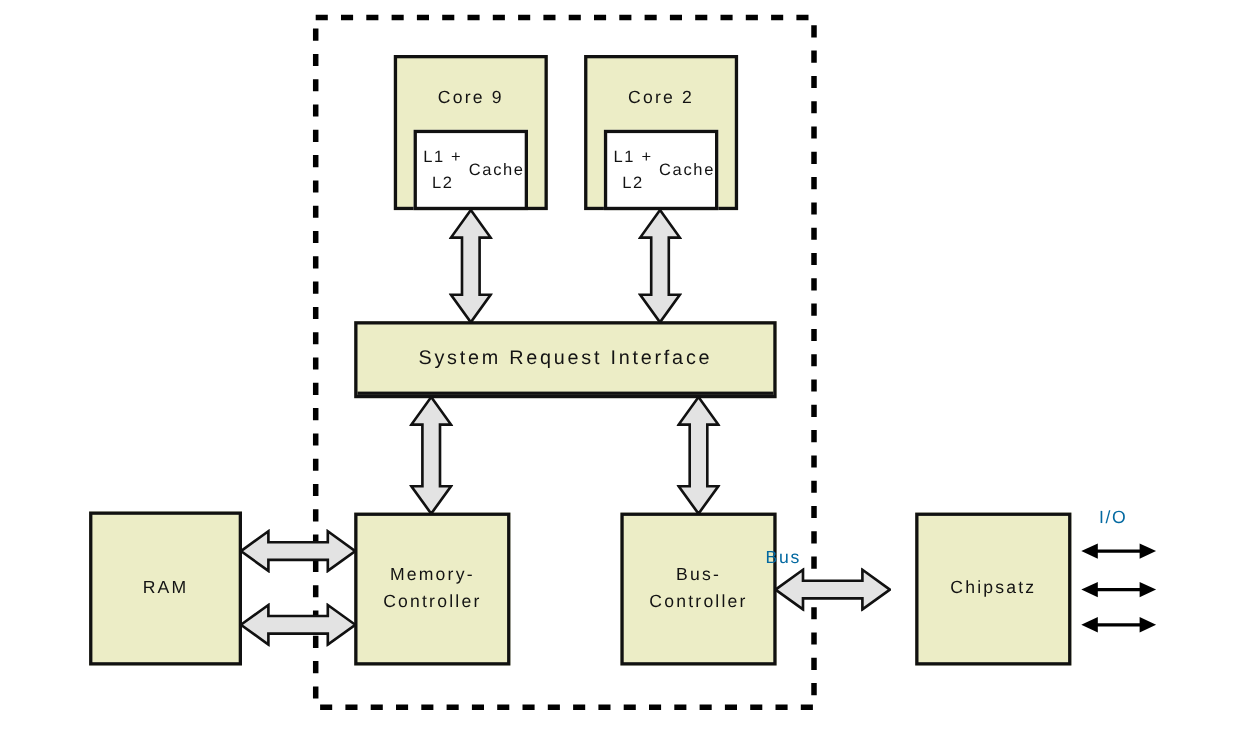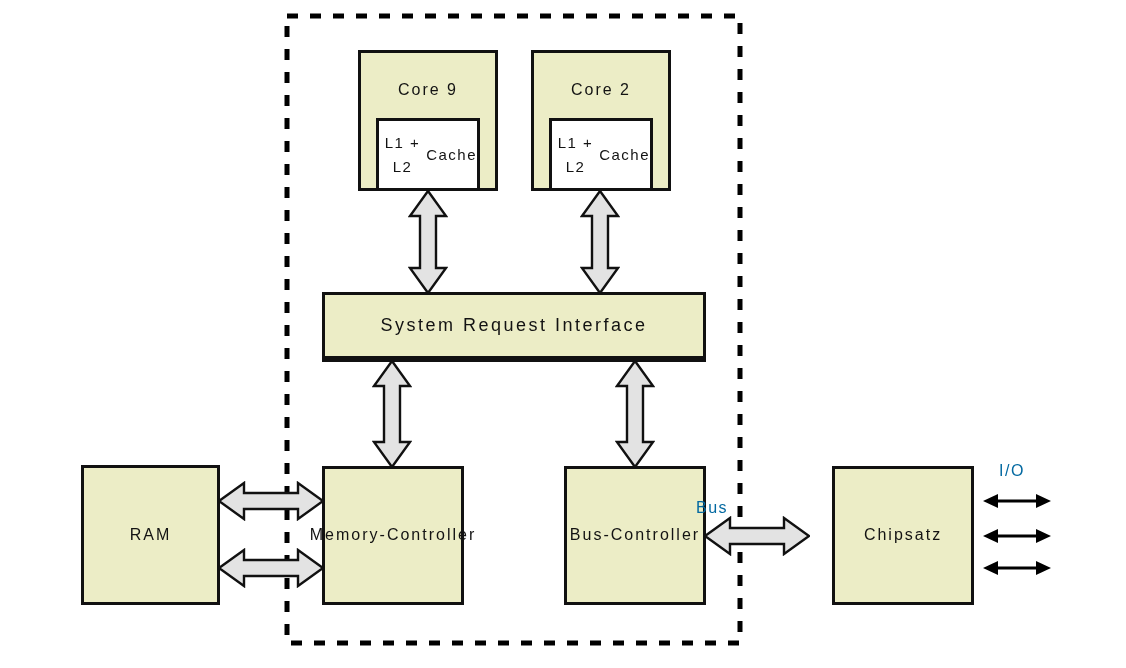--- a/index.html
+++ b/index.html
@@ -108,26 +108,26 @@
     <span>L1 + L2</span>
     <span>Cache</span>
   </div>
 
   <div class="bars">
     <div class="bar-row">
       <span>System Request Interface</span>
     </div>
   </div>
 
-  <div class="box" style="left:322px; top:466px; width:142px; height:139px; flex-direction:row;">
+  <div class="box" style="left:322px; top:466px; width:142px; height:139px; flex-direction:column;">
     <span>Memory-</span>
     <span>Controller</span>
   </div>
 
-  <div class="box" style="left:564px; top:466px; width:142px; height:139px; flex-direction:row;">
+  <div class="box" style="left:564px; top:466px; width:142px; height:139px; flex-direction:column;">
     <span>Bus-</span>
     <span>Controller</span>
   </div>
 
   <div class="box" style="left:81px; top:465px; width:139px; height:140px;">
     <span>RAM</span>
   </div>
 
   <div class="box" style="left:832px; top:466px; width:142px; height:139px;">
     <span>Chipsatz</span>

